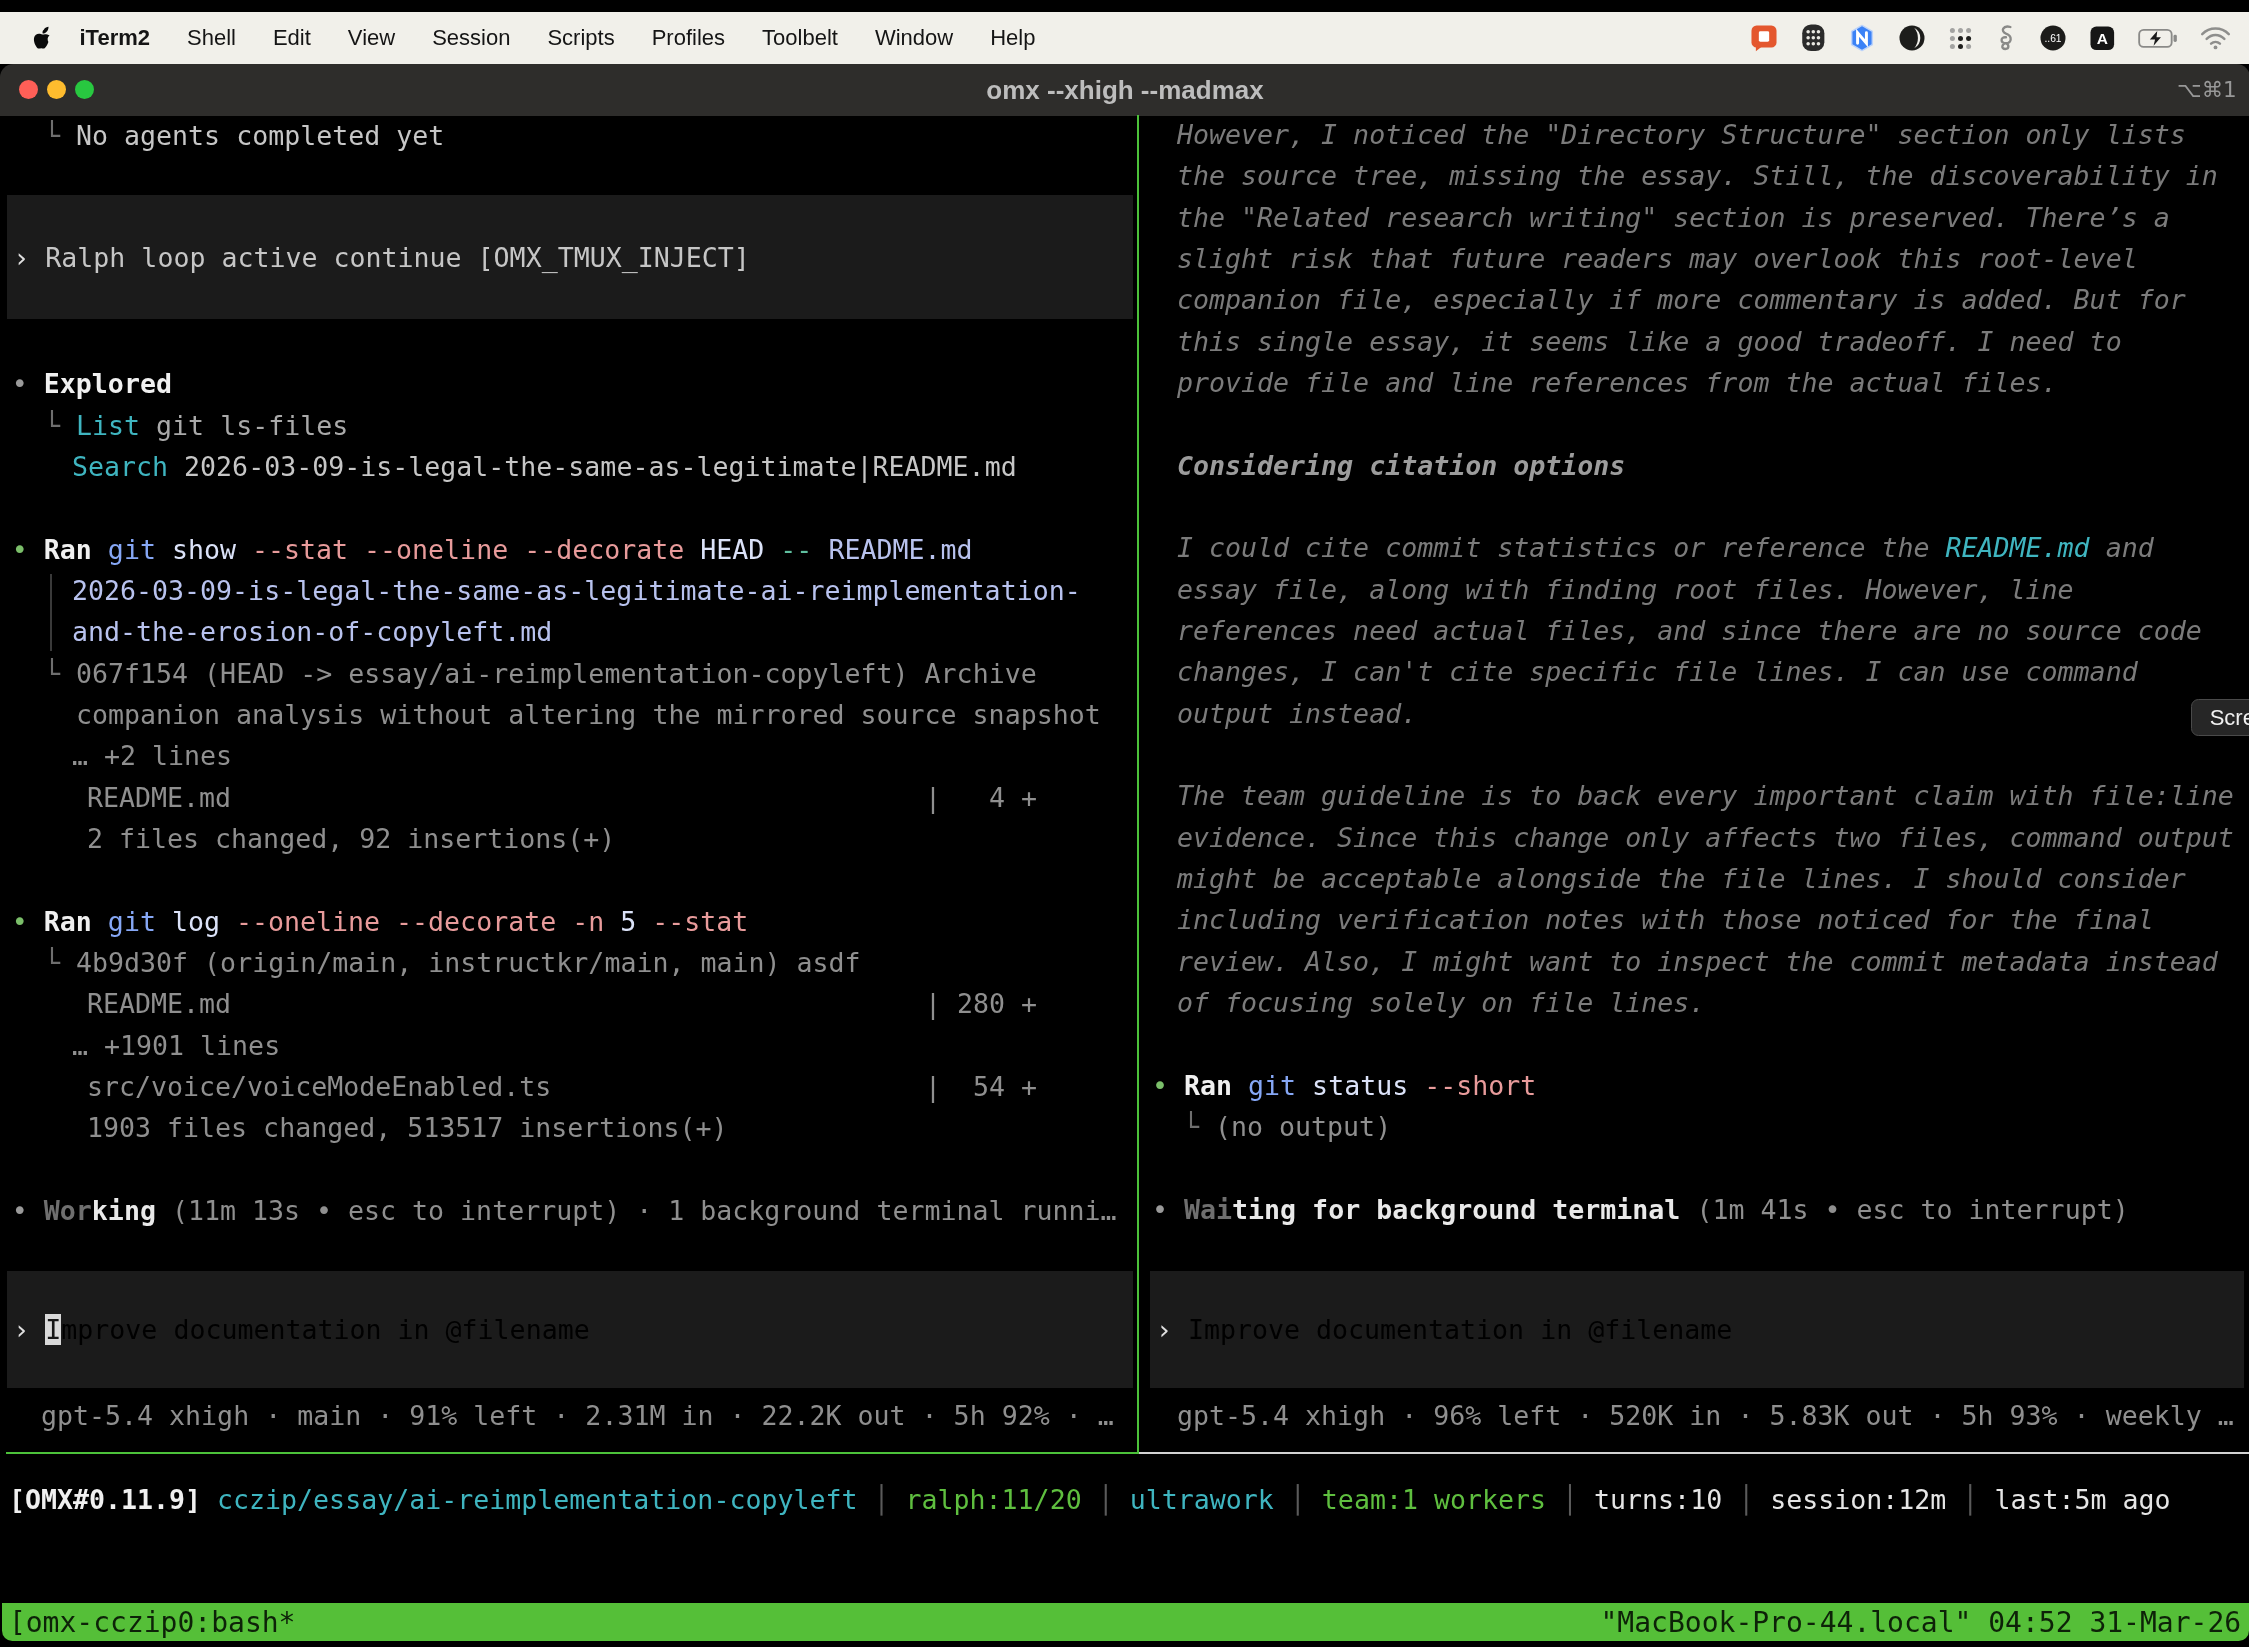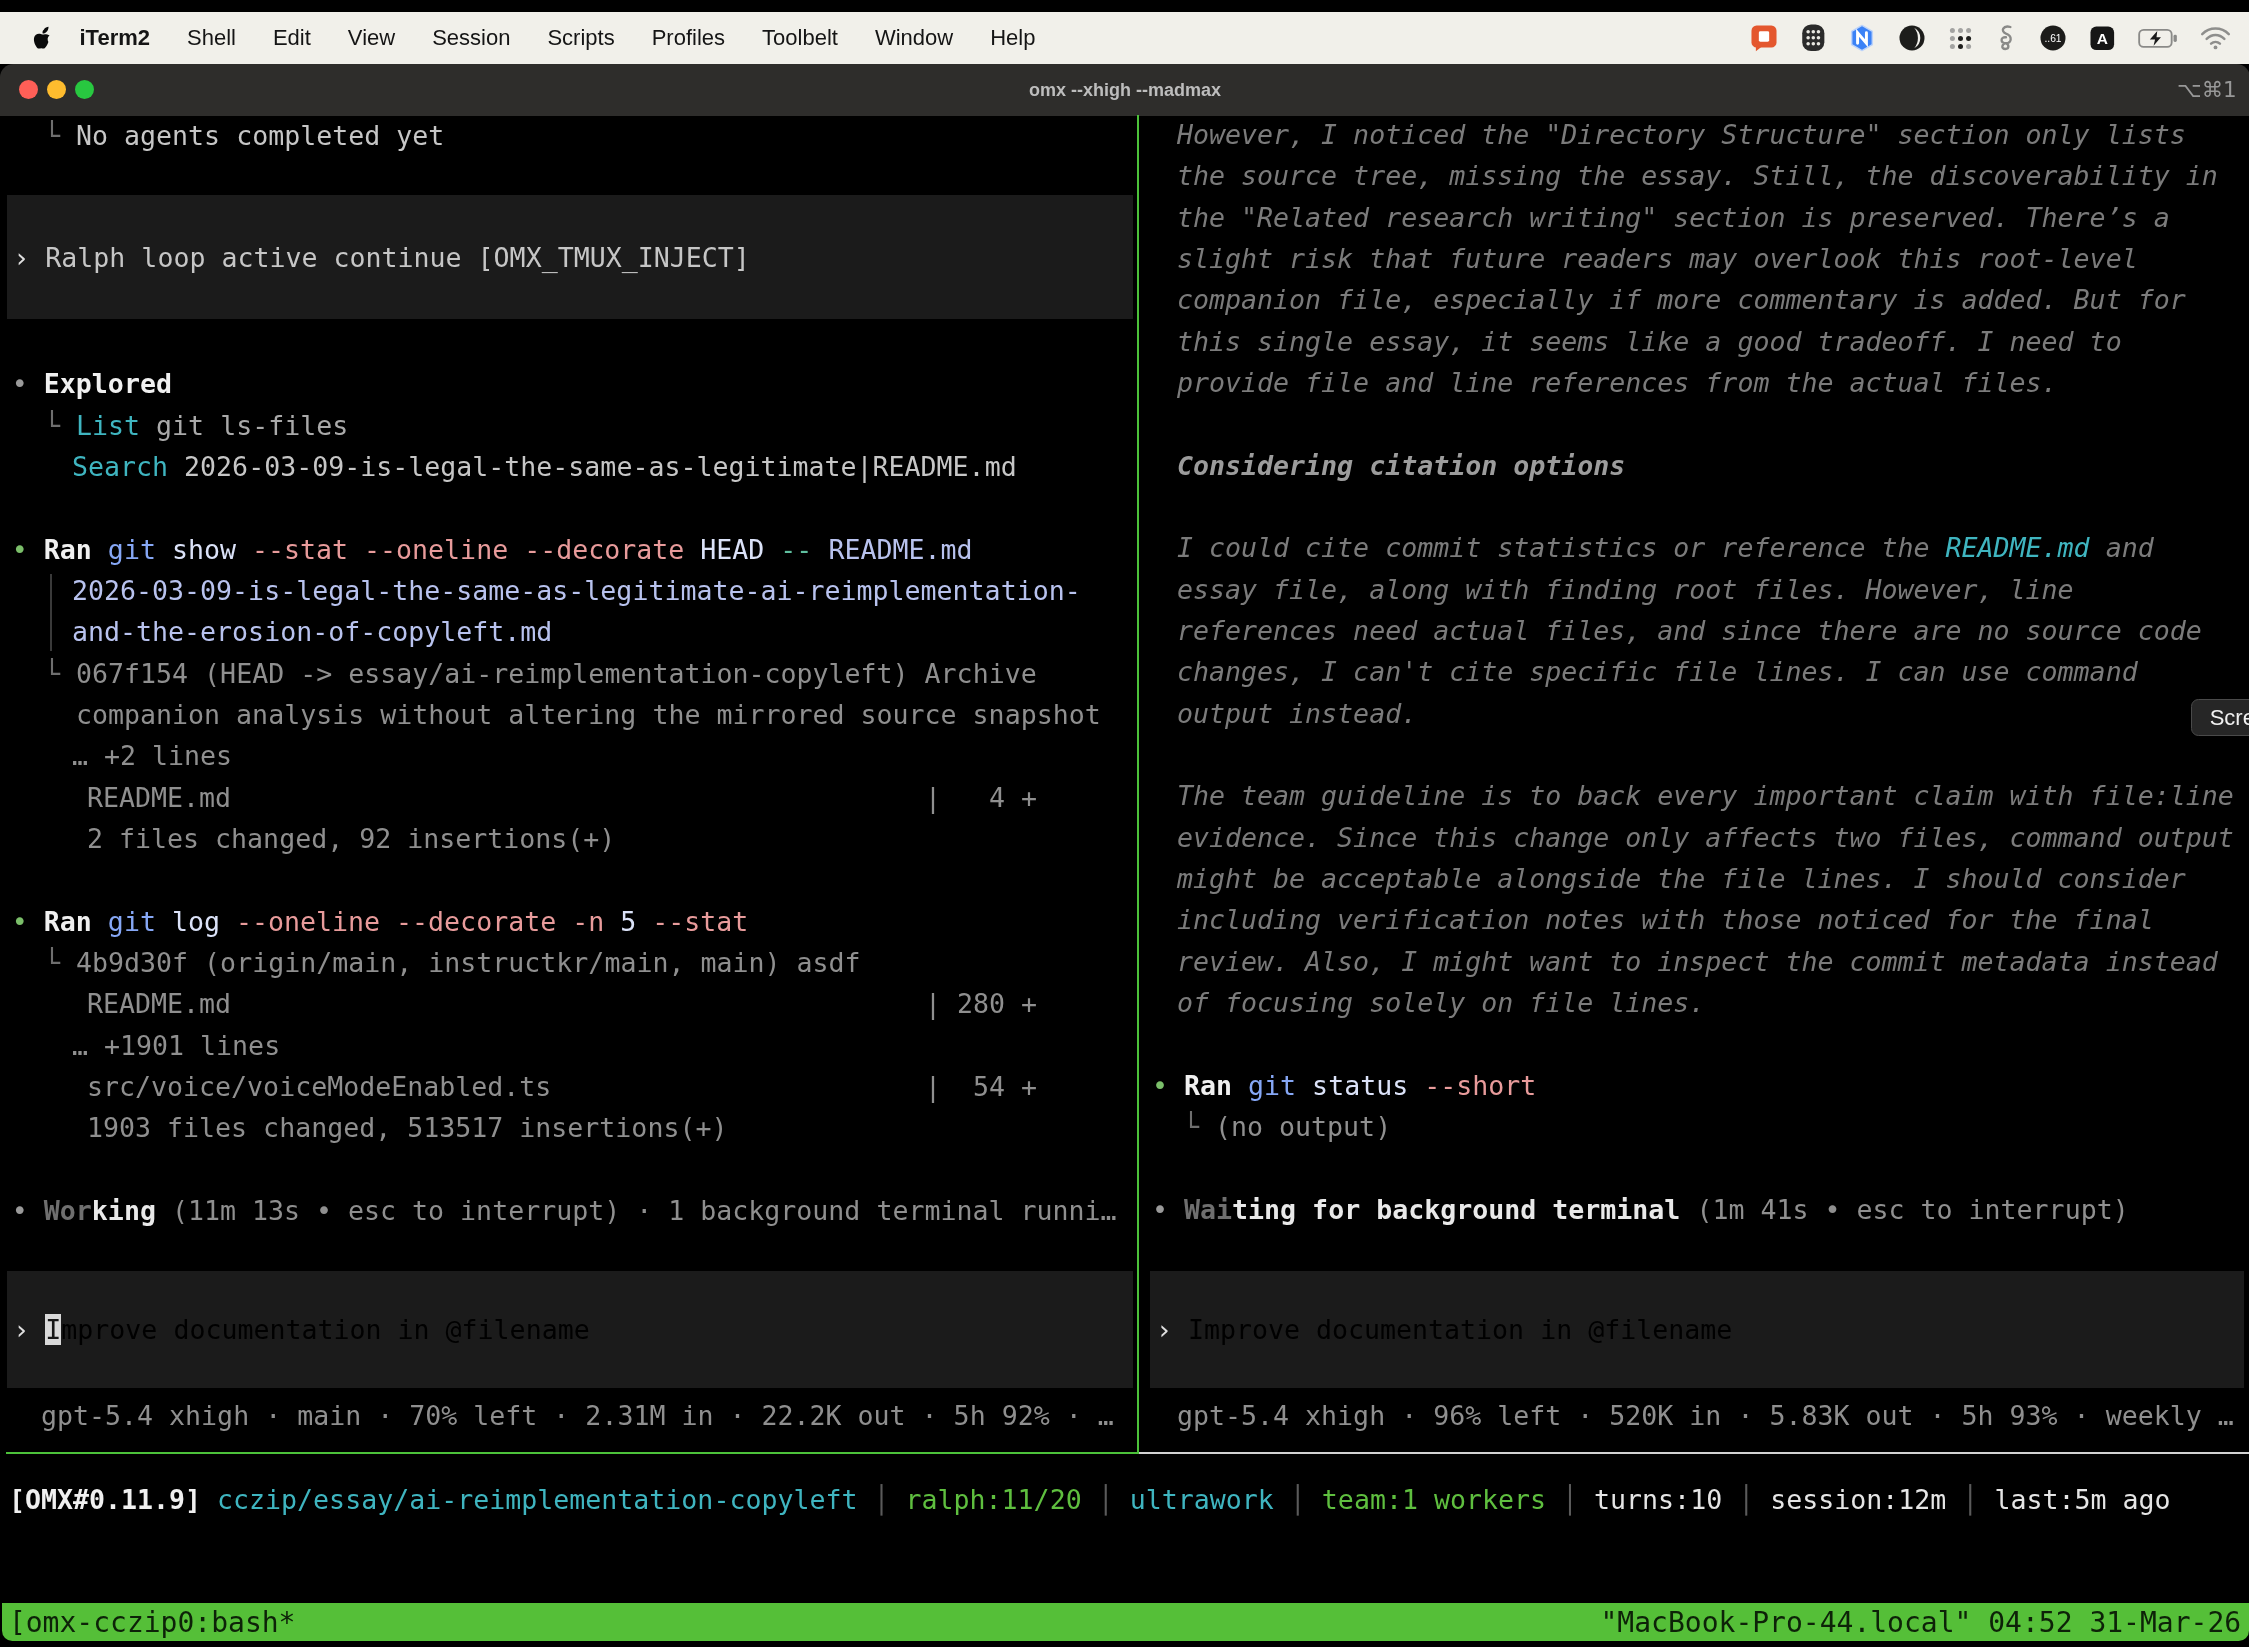--- a/index.html
+++ b/index.html
@@ -10,21 +10,21 @@
   .menu-item{font-size:22px;color:#151515;}
   .menu-item.first{font-weight:bold;}
   .status-icons{margin-left:auto;display:flex;gap:22px;align-items:center;padding-right:19px;}
   .sicon{display:flex;align-items:center;justify-content:center;}
   
   .titlebar{position:absolute;left:0;top:52px;width:2250px;height:52px;background:#2e2d2b;border-radius:13.3px 13.3px 0 0;}
   .tl{position:absolute;top:16px;width:19px;height:19px;border-radius:50%;}
   .tl.red{left:19px;background:#ff5f57;}
   .tl.yellow{left:47px;background:#febc2e;}
   .tl.green{left:75px;background:#28c840;}
-  .title-text{position:absolute;left:0;right:0;top:0;height:52px;line-height:52px;text-align:center;color:#bdbdbd;font-size:18px;font-weight:bold;}
+  .title-text{position:absolute;left:0;right:0;top:0;height:52px;line-height:52px;text-align:center;color:#bdbdbd;font-size:26px;font-weight:bold;}
   .title-shortcut{position:absolute;right:13.3px;top:0;height:52px;line-height:52px;color:#989898;font-size:21.4px;font-family:"DejaVu Sans",sans-serif;}
   
   .L{position:absolute;height:41px;line-height:41px;white-space:pre;font-family:"DejaVu Sans Mono",monospace;font-size:26.6px;color:#8f8f8f;}
   .b{font-weight:bold}
   .w{color:#f0f0f0}
   .dim{color:#6e6e6e}
   .mid{color:#a9a9a9}
   .lt{color:#c6c6c6}
   .teal{color:#3fb5c0}
   .blue{color:#86a7f5}
@@ -195,21 +195,21 @@
   <div class="L" style="top:971px;left:87px"><span>README.md</span><span style="position:absolute;left:838px">| 280 +</span></div>
   <div class="L" style="top:1013px;left:72px"><span>… +1901 lines</span></div>
   <div class="L" style="top:1054px;left:87px"><span>src/voice/voiceModeEnabled.ts</span><span style="position:absolute;left:838px">|  54 +</span></div>
   <div class="L" style="top:1095px;left:87px"><span>1903 files changed, 513517 insertions(+)</span></div>
 
   <div class="L" style="top:1178px;left:11.8px"><span class="gry">•</span><span class="shimd"> Wor</span><span class="shimb">king</span><span> (11m 13s • esc to interrupt) · 1 background terminal runni…</span></div>
 
   <div class="box" style="left:7.4px;top:1259px;width:1126px;height:117px">
     <span class="prompt">›</span><span class="cursor">I</span><span>mprove documentation in @filename</span>
   </div>
-  <div class="L" style="top:1383px;left:41px"><span>gpt-5.4 xhigh · main · 70% left · 2.31M in · 22.2K out · 5h 92% · …</span></div>
+  <div class="L" style="top:1383px;left:41px"><span>gpt-5.4 xhigh · main · 91% left · 2.31M in · 22.2K out · 5h 92% · …</span></div>
 
   <div class="L it" style="top:102px;left:1177px">However, I noticed the "Directory Structure" section only lists</div>
   <div class="L it" style="top:143px;left:1177px">the source tree, missing the essay. Still, the discoverability in</div>
   <div class="L it" style="top:185px;left:1177px">the "Related research writing" section is preserved. There’s a</div>
   <div class="L it" style="top:226px;left:1177px">slight risk that future readers may overlook this root-level</div>
   <div class="L it" style="top:267px;left:1177px">companion file, especially if more commentary is added. But for</div>
   <div class="L it" style="top:309px;left:1177px">this single essay, it seems like a good tradeoff. I need to</div>
   <div class="L it" style="top:350px;left:1177px">provide file and line references from the actual files.</div>
 
   <div class="L it" style="top:515px;left:1177px"><span>I could cite commit statistics or reference the </span><span class="teal" style="font-style:italic">README.md</span><span> and</span></div>

